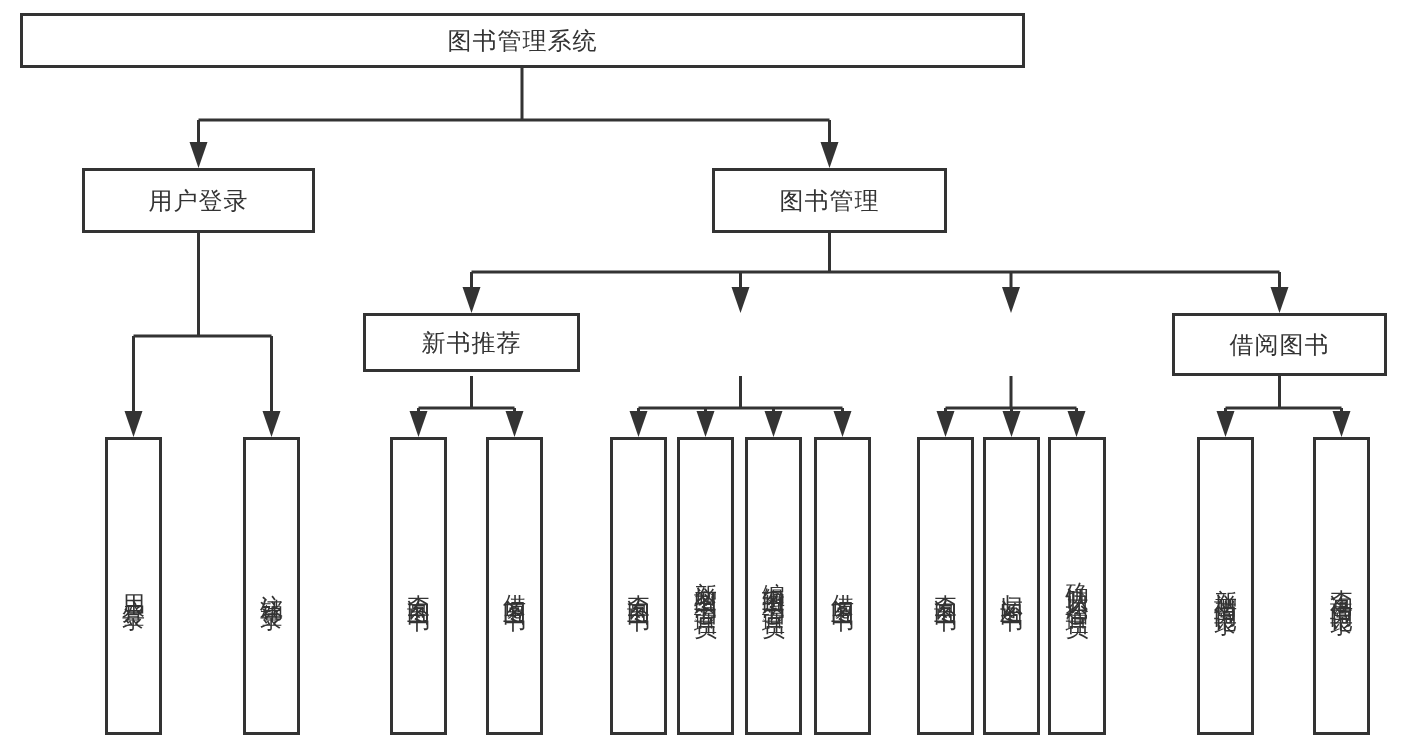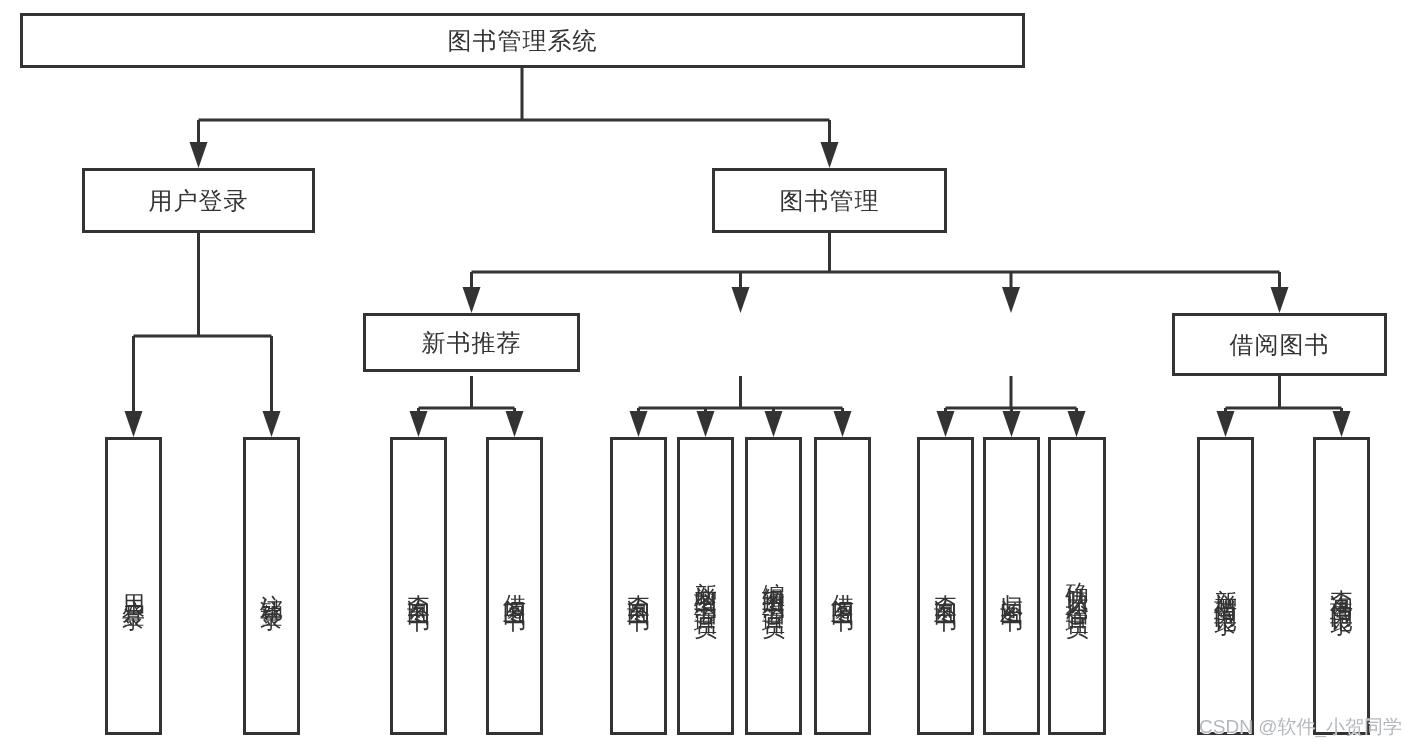--- a/index.html
+++ b/index.html
@@ -119,15 +119,14 @@
   <div class="box vbox" style="left:745px; top:437px; width:57px; height:298px;">编辑图书（管理员）</div>
   <div class="box vbox" style="left:814px; top:437px; width:57px; height:298px;">借阅图书</div>
 
   <div class="box vbox" style="left:917px; top:437px; width:57px; height:298px;">查询图书</div>
   <div class="box vbox" style="left:983px; top:437px; width:57px; height:298px;">归还图书</div>
   <div class="box vbox" style="left:1048px; top:437px; width:58px; height:298px;">确认归还（管理员）</div>
 
   <div class="box vbox" style="left:1197px; top:437px; width:57px; height:298px;">新增借阅记录</div>
   <div class="box vbox" style="left:1313px; top:437px; width:57px; height:298px;">查询借阅记录</div>
 
-  <div class="watermark">CSDN @软件_小贺同学</div>
 
 </div>
 
 </body></html>

